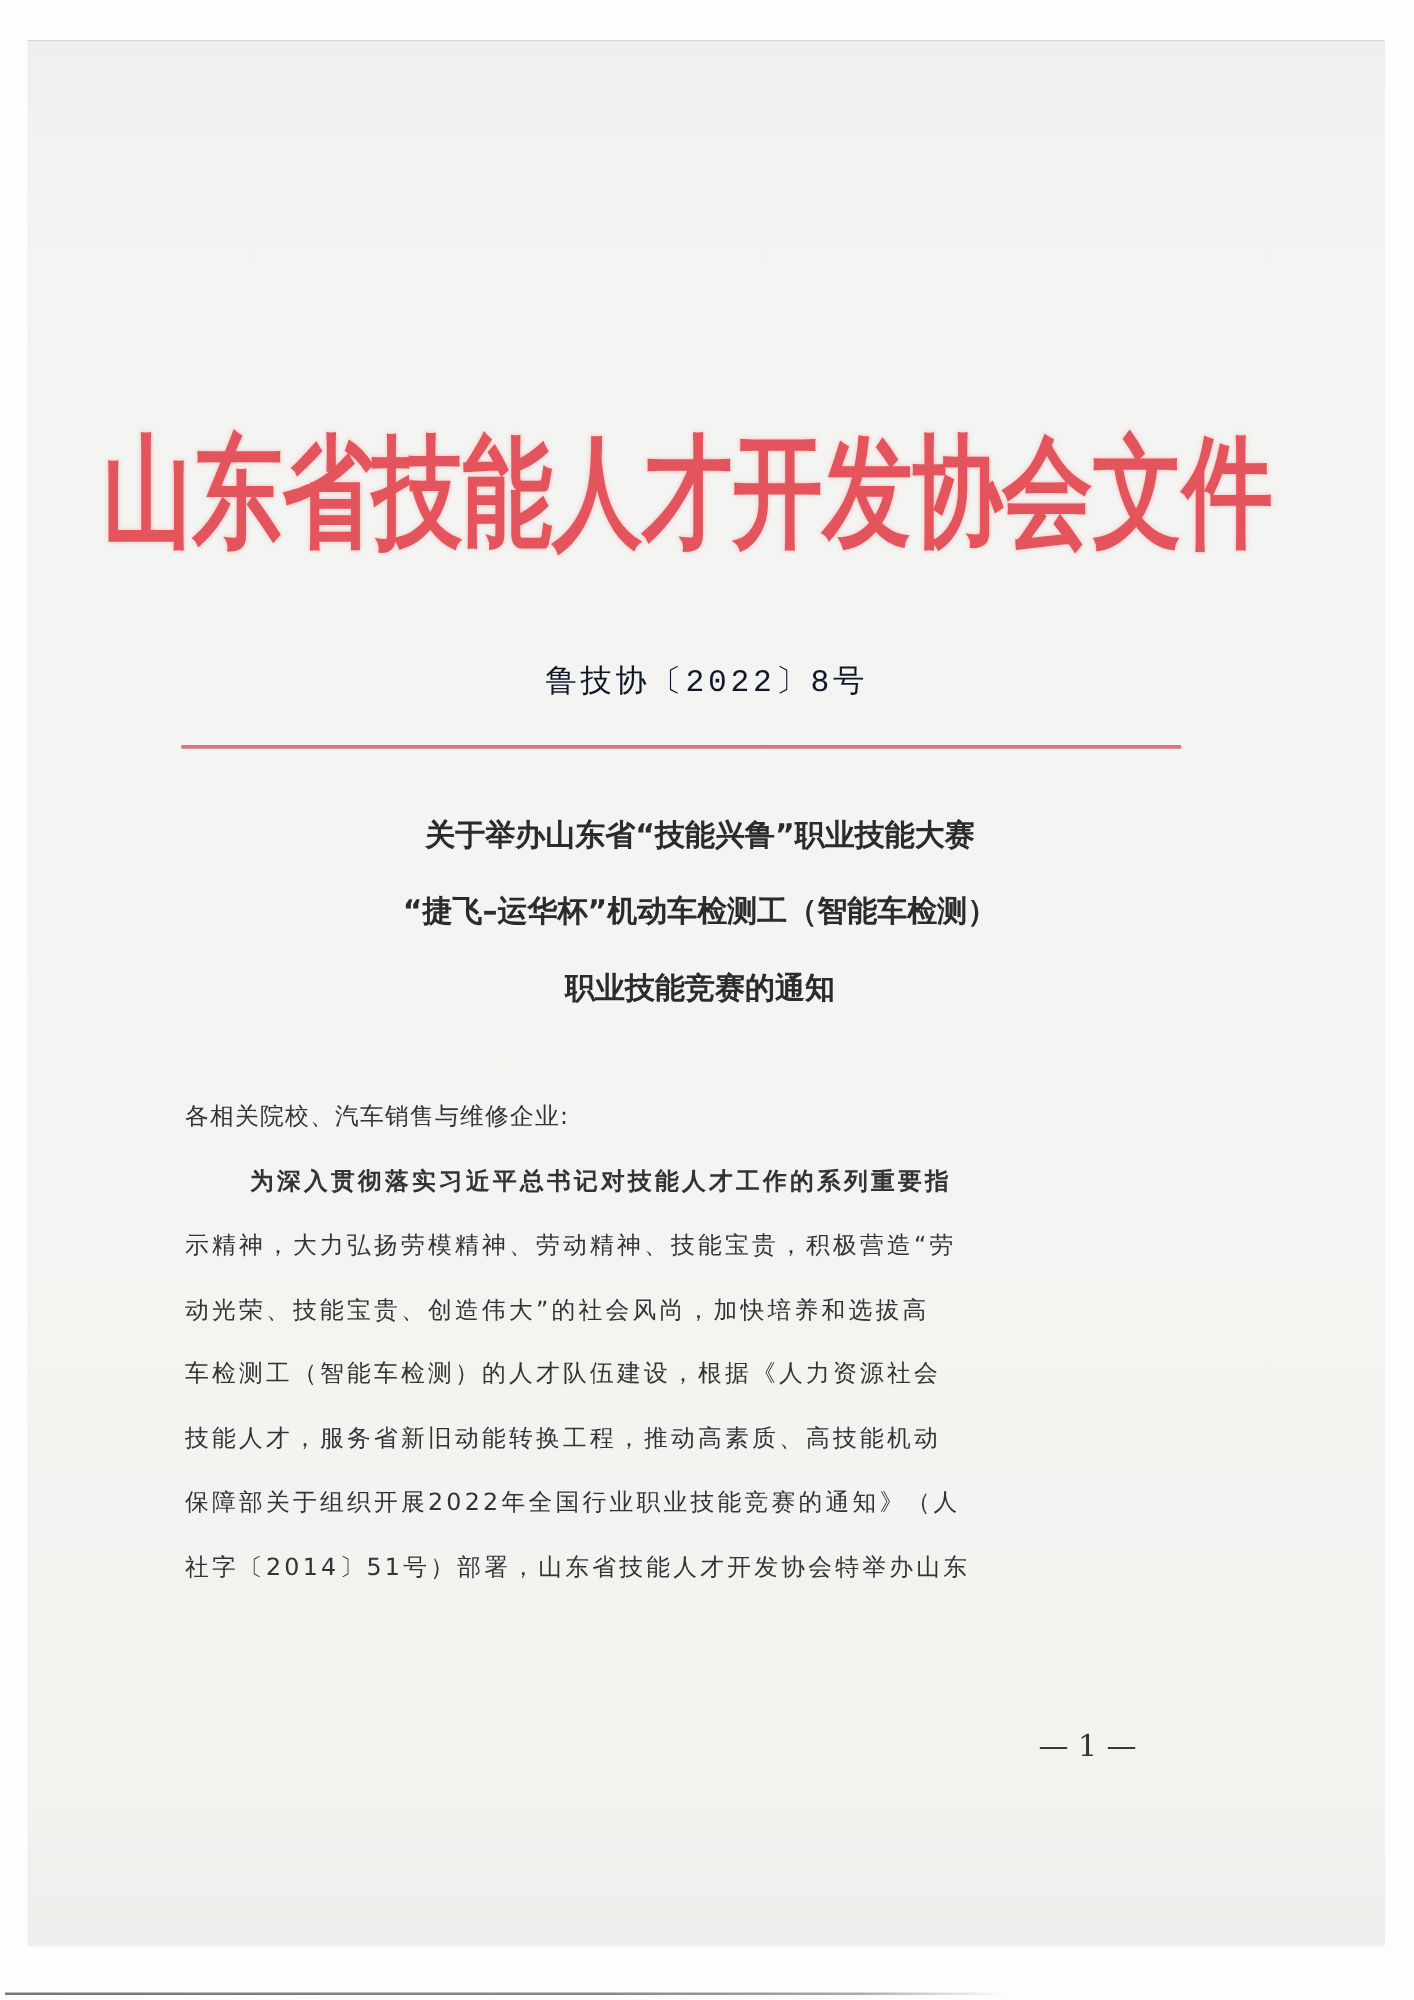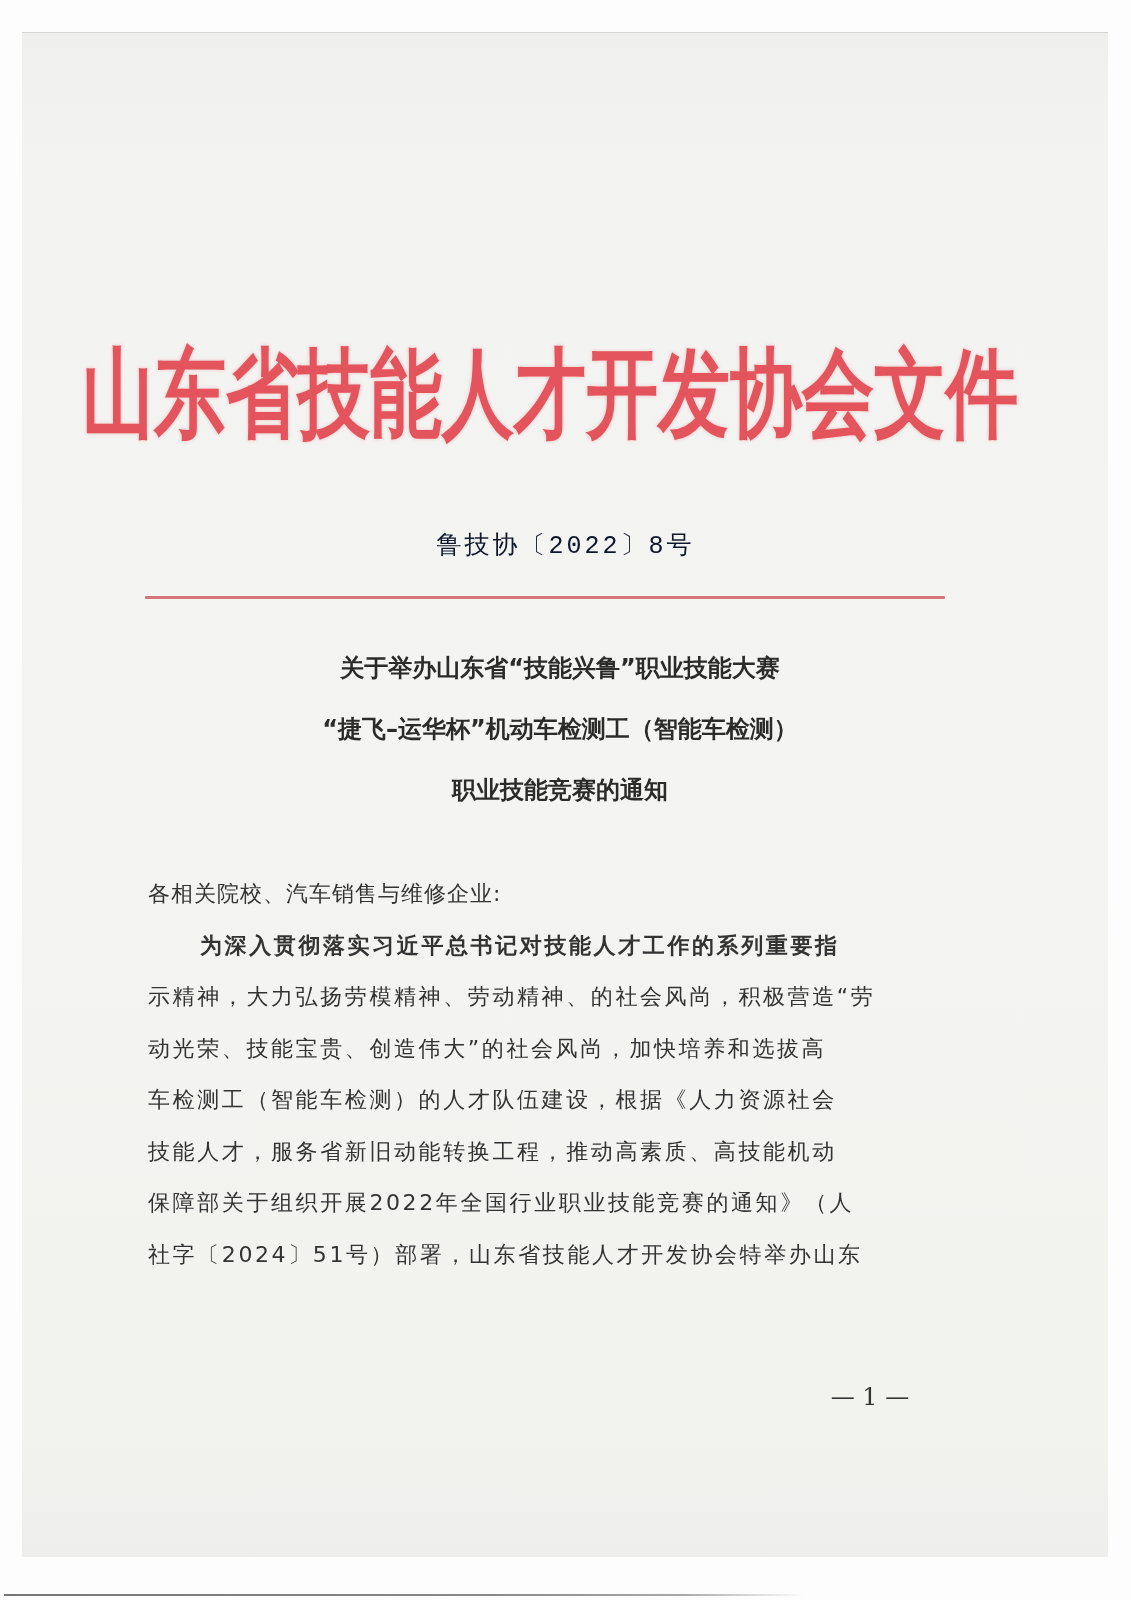--- a/index.html
+++ b/index.html
@@ -87,21 +87,21 @@
       display: block;
       white-space: nowrap;
     }
     .body-text {
       position: absolute;
       left: 148px;
       top: 868px;
       width: 810px;
       color: #333;
       font-family: "DejaVu Sans", "Liberation Sans", sans-serif;
-      font-size: 22px;
+      font-size: 19px;
       line-height: 51.5px;
       letter-spacing: 2.6px;
     }
     .salutation {
       display: block;
       white-space: nowrap;
       letter-spacing: 1px;
     }
     .para-line {
       display: block;
@@ -137,21 +137,21 @@
 
 <div class="title-block">
   <span class="title-line">关于举办山东省“技能兴鲁”职业技能大赛</span>
   <span class="title-line">“捷飞–运华杯”机动车检测工（智能车检测）</span>
   <span class="title-line">职业技能竞赛的通知</span>
 </div>
 
 <div class="body-text">
   <span class="salutation">各相关院校、汽车销售与维修企业:</span>
   <span class="para-line indent">为深入贯彻落实习近平总书记对技能人才工作的系列重要指</span>
-  <span class="para-line">示精神，大力弘扬劳模精神、劳动精神、的社会风尚，积极营造“劳</span>
+  <span class="para-line">示精神，大力弘扬劳模精神、劳动精神、技能宝贵，积极营造“劳</span>
   <span class="para-line">动光荣、技能宝贵、创造伟大”的社会风尚，加快培养和选拔高</span>
   <span class="para-line">车检测工（智能车检测）的人才队伍建设，根据《人力资源社会</span>
   <span class="para-line">技能人才，服务省新旧动能转换工程，推动高素质、高技能机动</span>
   <span class="para-line">保障部关于组织开展2022年全国行业职业技能竞赛的通知》（人</span>
-  <span class="para-line">社字〔2024〕51号）部署，山东省技能人才开发协会特举办山东</span>
+  <span class="para-line">社字〔2014〕51号）部署，山东省技能人才开发协会特举办山东</span>
 </div>
 
 <div class="page-number">— 1 —</div>
 
 </body></html>

